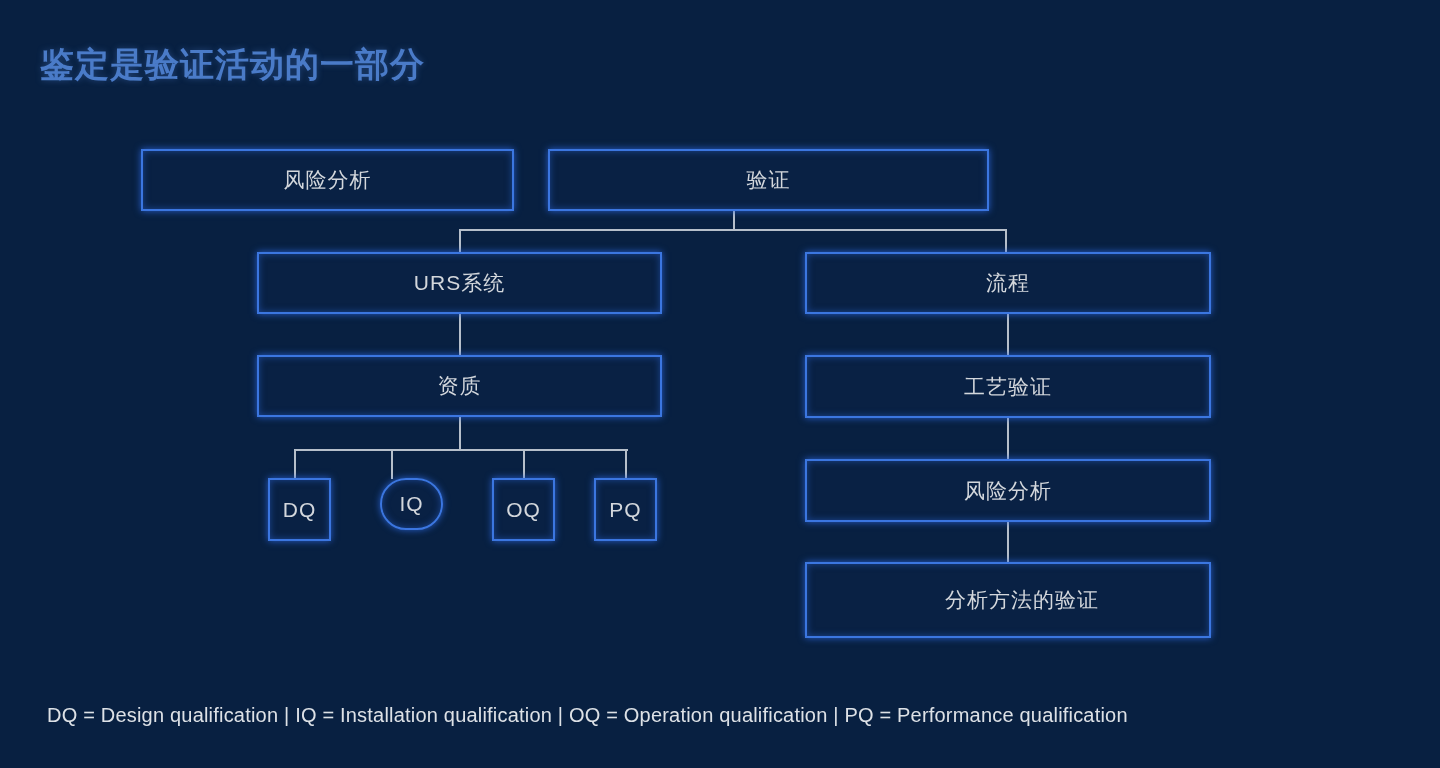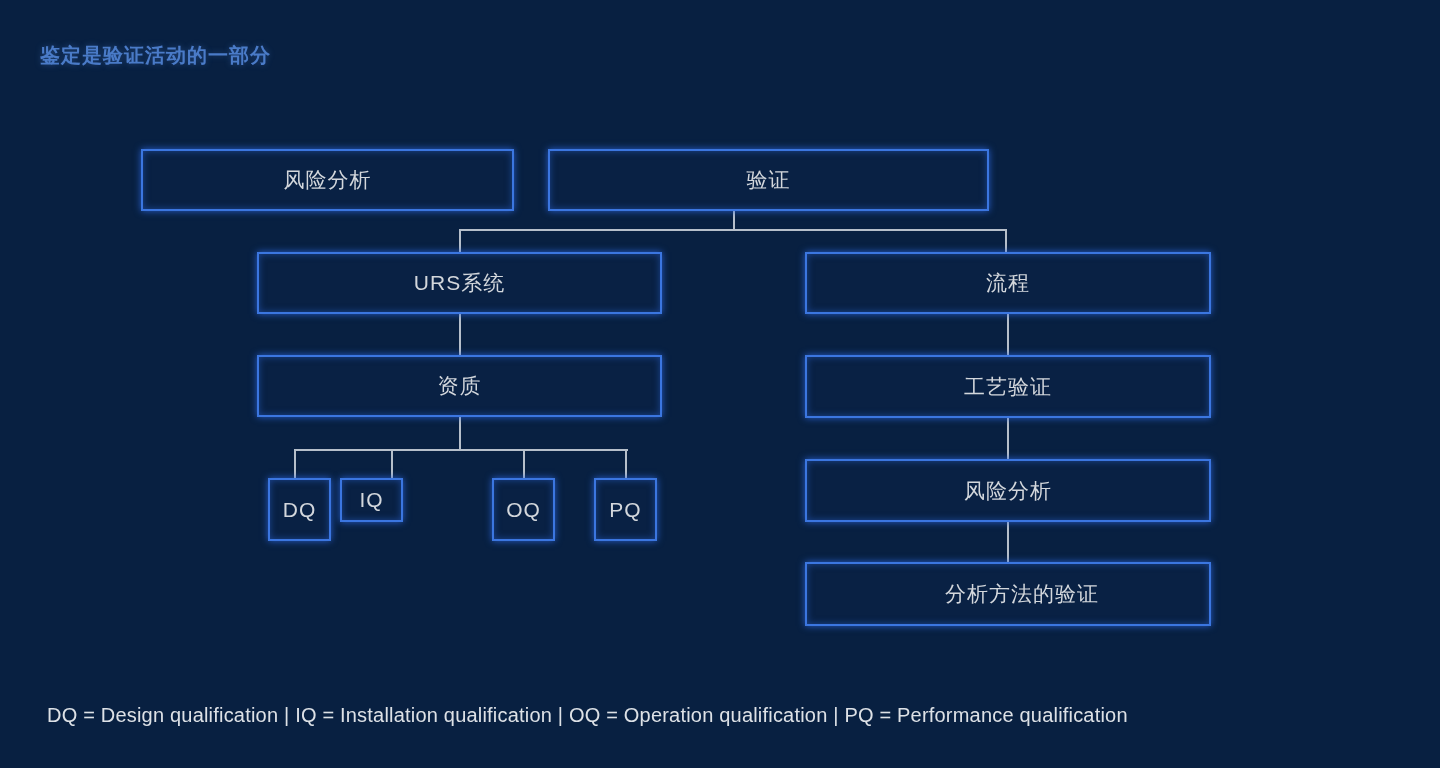--- a/index.html
+++ b/index.html
@@ -15,21 +15,21 @@
   }
   .stage {
     position: relative;
     width: 1440px;
     height: 768px;
   }
   .page-title {
     position: absolute;
     left: 40px;
     top: 42px;
-    font-size: 20px;
+    font-size: 34px;
     font-weight: bold;
     letter-spacing: 1px;
     color: var(--title, #4a7bc8);
     text-shadow: 0 0 6px rgba(70, 120, 200, 0.45);
   }
   .node {
     position: absolute;
     box-sizing: border-box;
     display: flex;
     align-items: center;
@@ -102,29 +102,29 @@
   </div>
 
   <div class="node" style="left:805px; top:355px; width:406px; height:63px;">
     <span>工艺验证</span>
   </div>
 
   <div class="node" style="left:805px; top:459px; width:406px; height:63px;">
     <span>风险分析</span>
   </div>
 
-  <div class="node" style="left:805px; top:562px; width:406px; height:64px;padding-left:28px;">
+  <div class="node" style="left:805px; top:562px; width:406px; height:76px;padding-left:28px;">
     <span>分析方法的验证</span>
   </div>
 
   <div class="node" style="left:268px; top:478px; width:63px; height:63px;">
     <span>DQ</span>
   </div>
 
-  <div class="node" style="left:340px; top:478px; width:63px; height:44px;">
+  <div class="node" style="left:380px; top:478px; width:63px; height:52px;border-radius:28px;">
     <span>IQ</span>
   </div>
 
   <div class="node" style="left:492px; top:478px; width:63px; height:63px;">
     <span>OQ</span>
   </div>
 
   <div class="node" style="left:594px; top:478px; width:63px; height:63px;">
     <span>PQ</span>
   </div>

